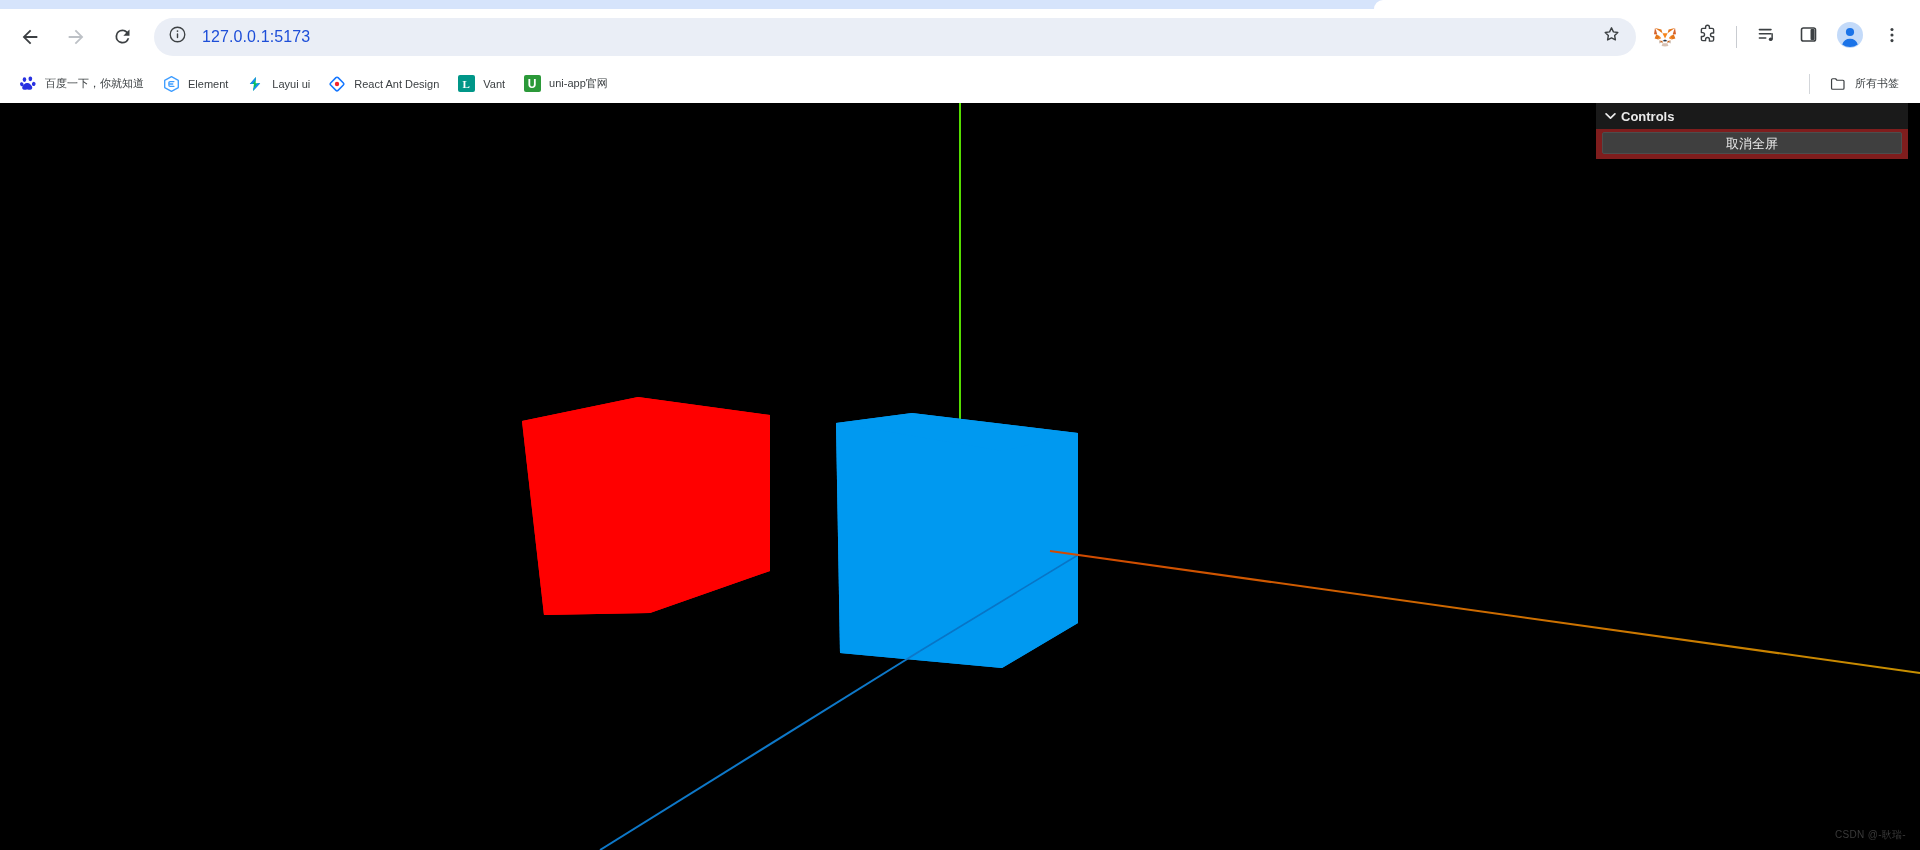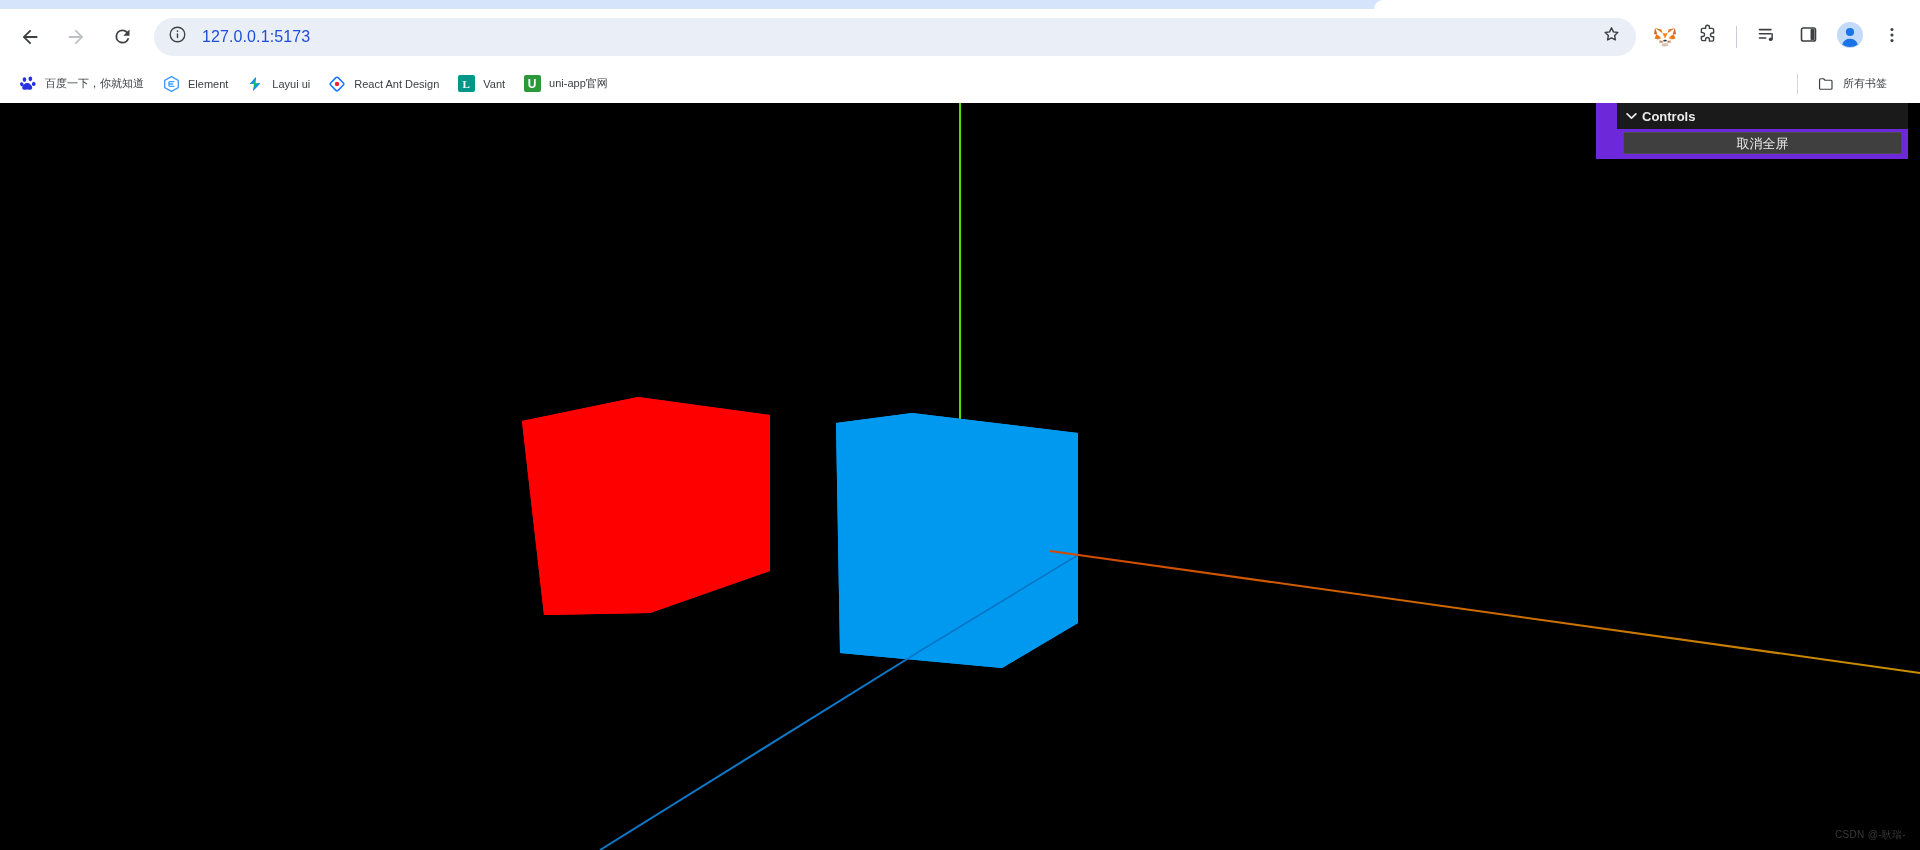--- a/index.html
+++ b/index.html
@@ -165,21 +165,21 @@
   }
   .bm-label {
     font-size: 11px;
     color: #3c4043;
     white-space: nowrap;
   }
   .bm-right {
     margin-left: auto;
     display: flex;
     align-items: center;
-    padding-right: 24px;
+    padding-right: 12px;
   }
   .bm-right-sep {
     width: 1px; height: 20px;
     background: #d3d6da;
     margin-right: 10px;
   }
 
   
   .ico-baidu { width:17px; height:17px; }
   .ico-element {
@@ -221,25 +221,24 @@
     overflow: hidden;
   }
   .viewport svg { display: block; }
 
   
   .gui {
     position: absolute;
     top: 103px;
     left: 1596px;
     width: 312px;
-    background: #6d28d9;
+    background: #7f1d1d;
     font-family: "Liberation Sans", sans-serif;
     padding-bottom: 5px;
     z-index: 20;
-    padding-left: 21px;
   }
   .gui-title {
     height: 26px;
     display: flex;
     align-items: center;
     padding-left: 8px;
     color: #ebebeb;
     font-size: 13px;
     font-weight: bold;
     background: #1a1a1a;

